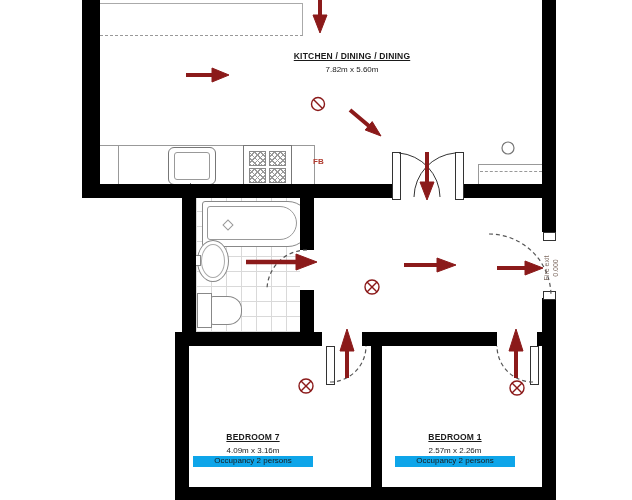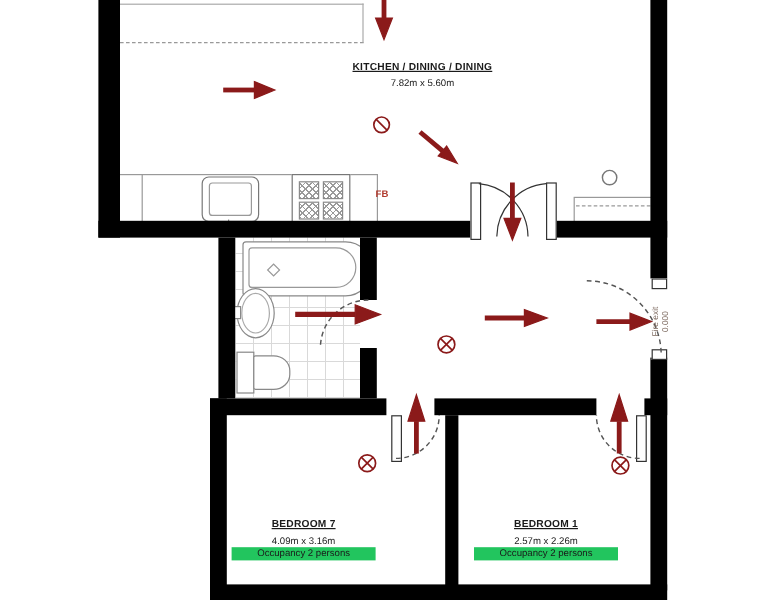--- a/index.html
+++ b/index.html
@@ -4,21 +4,21 @@
 <style>
   html,body{margin:0;padding:0;background:#fff;}
   #canvas{position:relative;width:632px;height:500px;background:#fff;overflow:hidden;
           font-family:"Liberation Sans", sans-serif;color:#1a1a1a;}
   .wall{position:absolute;background:#000;z-index:30;}
   .fixture{position:absolute;z-index:12;background:#fff;}
   .leaf{position:absolute;background:#fff;border:1px solid #333;z-index:40;}
   .label{position:absolute;z-index:60;text-align:center;line-height:1.3;}
   .room-name{font-weight:bold;font-size:8.5px;text-decoration:underline;letter-spacing:.2px;background:#fff;}
   .room-dims{font-size:8px;background:#fff;}
-  .room-occ{font-size:8px;background:#22c55e;}
+  .room-occ{font-size:8px;background:#0ea5e9;}
   .tiles{position:absolute;z-index:5;background-color:#fff;
     background-image:
       repeating-linear-gradient(0deg,#d9d9d9 0 1px,transparent 1px 15px),
       repeating-linear-gradient(90deg,#d9d9d9 0 1px,transparent 1px 15px);}
   .burner{position:absolute;border:1px solid #8a8a8a;
     background-image:
       repeating-linear-gradient(45deg,#9a9a9a 0 1px,transparent 1px 4px),
       repeating-linear-gradient(-45deg,#9a9a9a 0 1px,transparent 1px 4px);}
   .fb{position:absolute;z-index:60;font-size:8px;color:#b03a2e;font-weight:bold;}
   .fire-exit{position:absolute;left:524px;top:240px;width:56px;height:56px;z-index:60;

